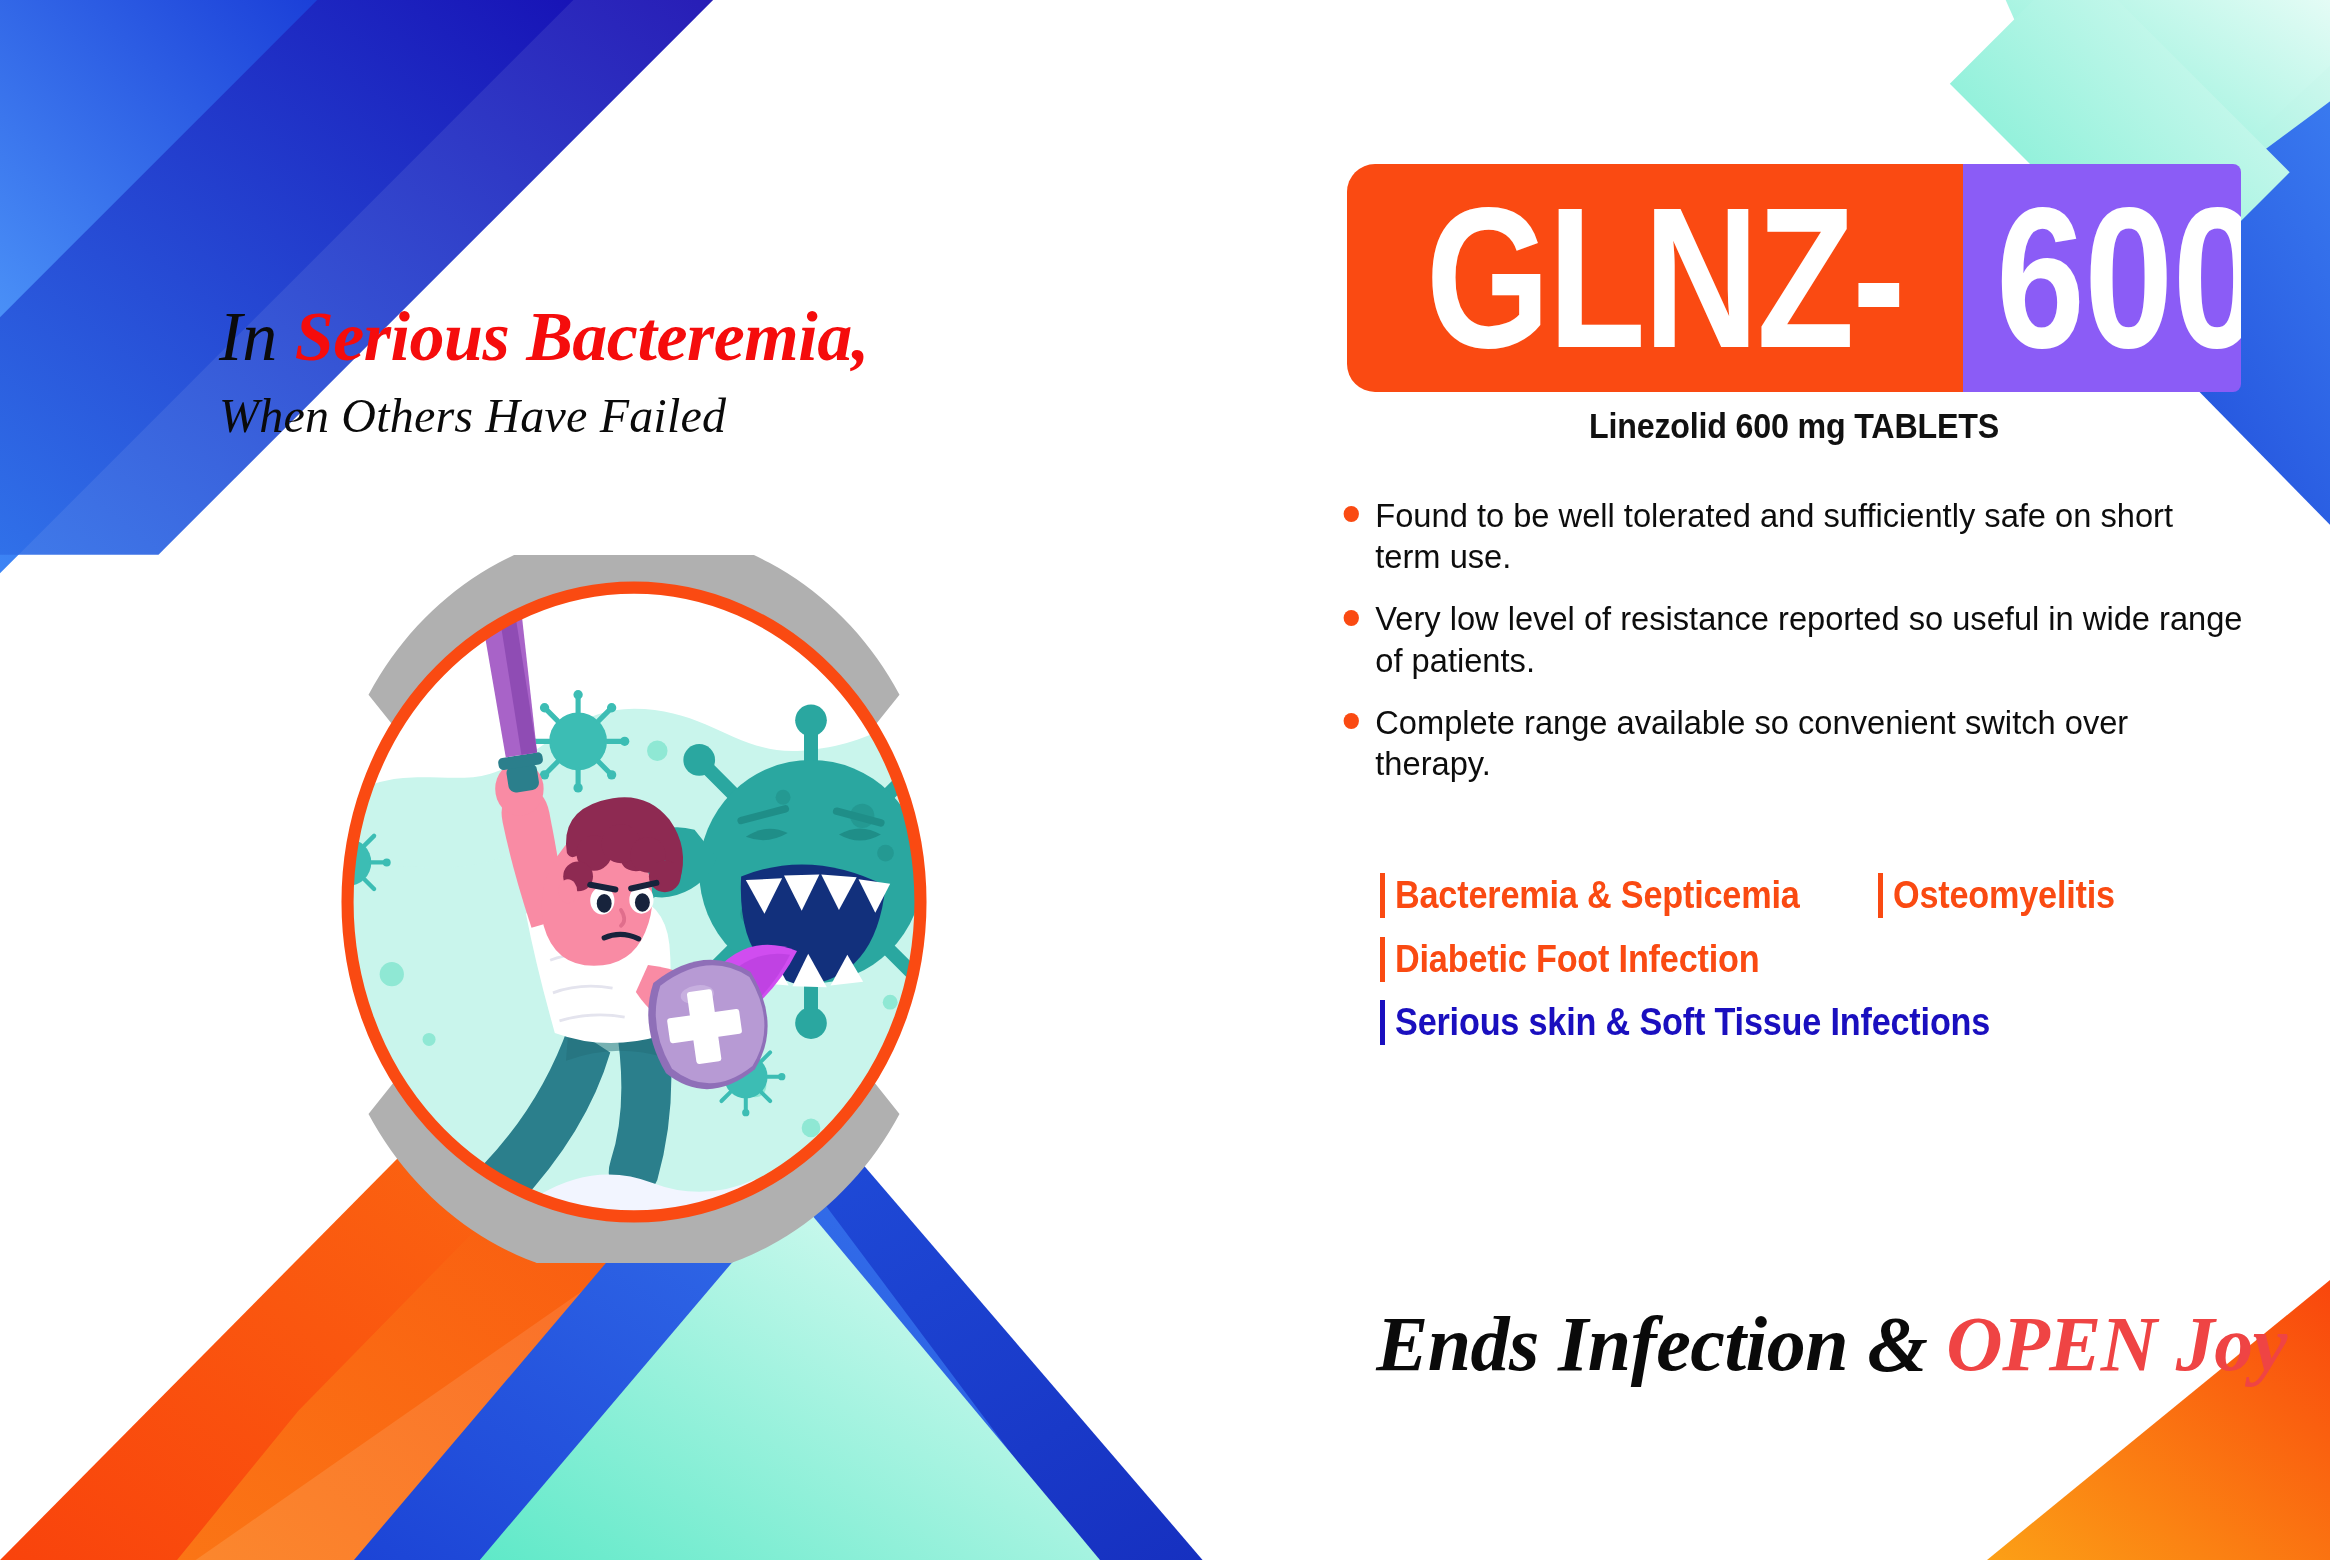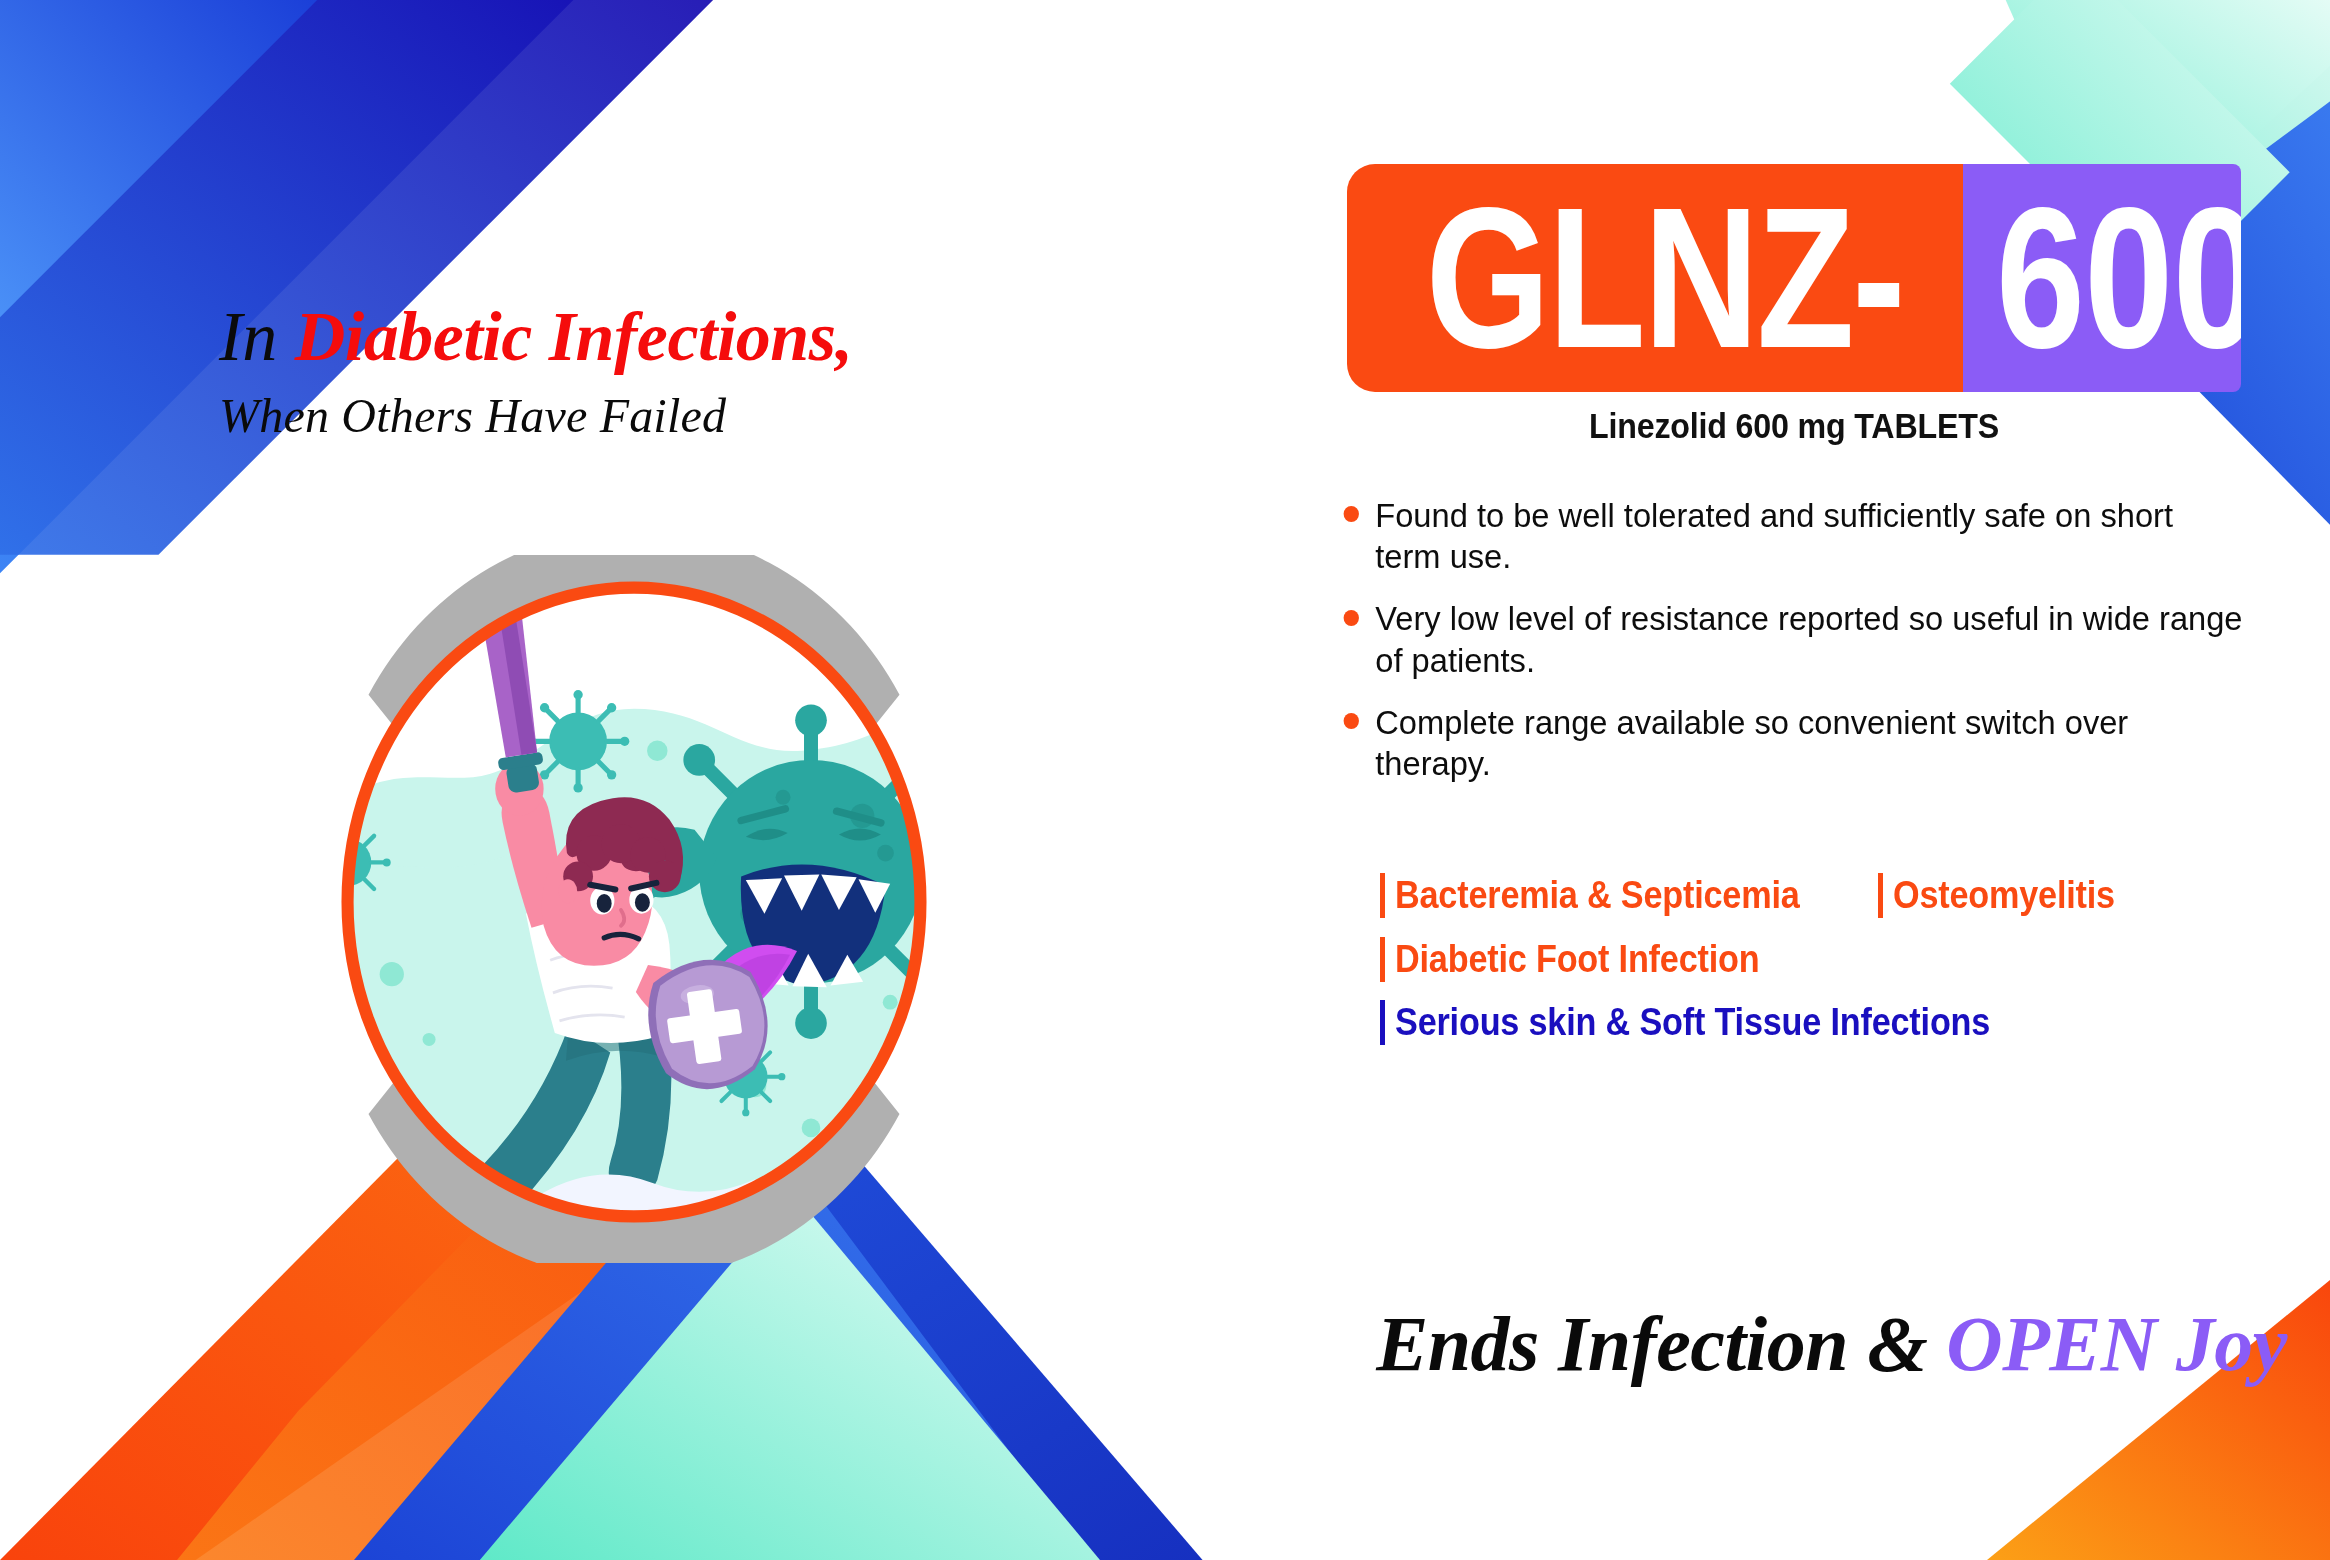--- a/index.html
+++ b/index.html
@@ -195,21 +195,21 @@
     text-align:center;
     font-family:"Liberation Serif", serif;
     font-style:italic;
     font-weight:bold;
     font-size:78px;
     line-height:1.0;
     color:#0a0a0a;
     white-space:nowrap;
     letter-spacing:-0.5px;
   }
-  #tagline .tag-red { color:#8b5cf6; }
+  #tagline .tag-red { color:#ef4444; }
 </style>
 </head>
 <body>
 
 <div id="poster">
 
   <div class="deco" style="left:0;top:0;width:839px;height:606px;">
     <svg width="839" height="606" viewBox="0 0 1800 1300">
       <defs>
         <linearGradient id="tlA" x1="0" y1="1" x2="1" y2="0">
@@ -319,21 +319,21 @@
           <stop offset="100%" stop-color="#fca016"></stop>
         </linearGradient>
       </defs>
       <polygon points="760,0 760,620 0,620" fill="url(#brO)"></polygon>
     </svg>
   </div>
 
   <div id="left-col">
 
     <div id="headline">
-      <div class="headline-line1"><span>In </span><span class="hl-accent">Diabetic Infections,</span></div>
+      <div class="headline-line1"><span>In </span><span class="hl-accent">Serious Bacteremia,</span></div>
       <div class="headline-line2">When Others Have Failed</div>
     </div>
 
     <div id="magnifier">
       <svg width="690" height="708" viewBox="0 0 1480 1520">
         <defs>
           <clipPath id="lensClip">
             <ellipse cx="740" cy="745" rx="615" ry="675"></ellipse>
           </clipPath>
         </defs>

